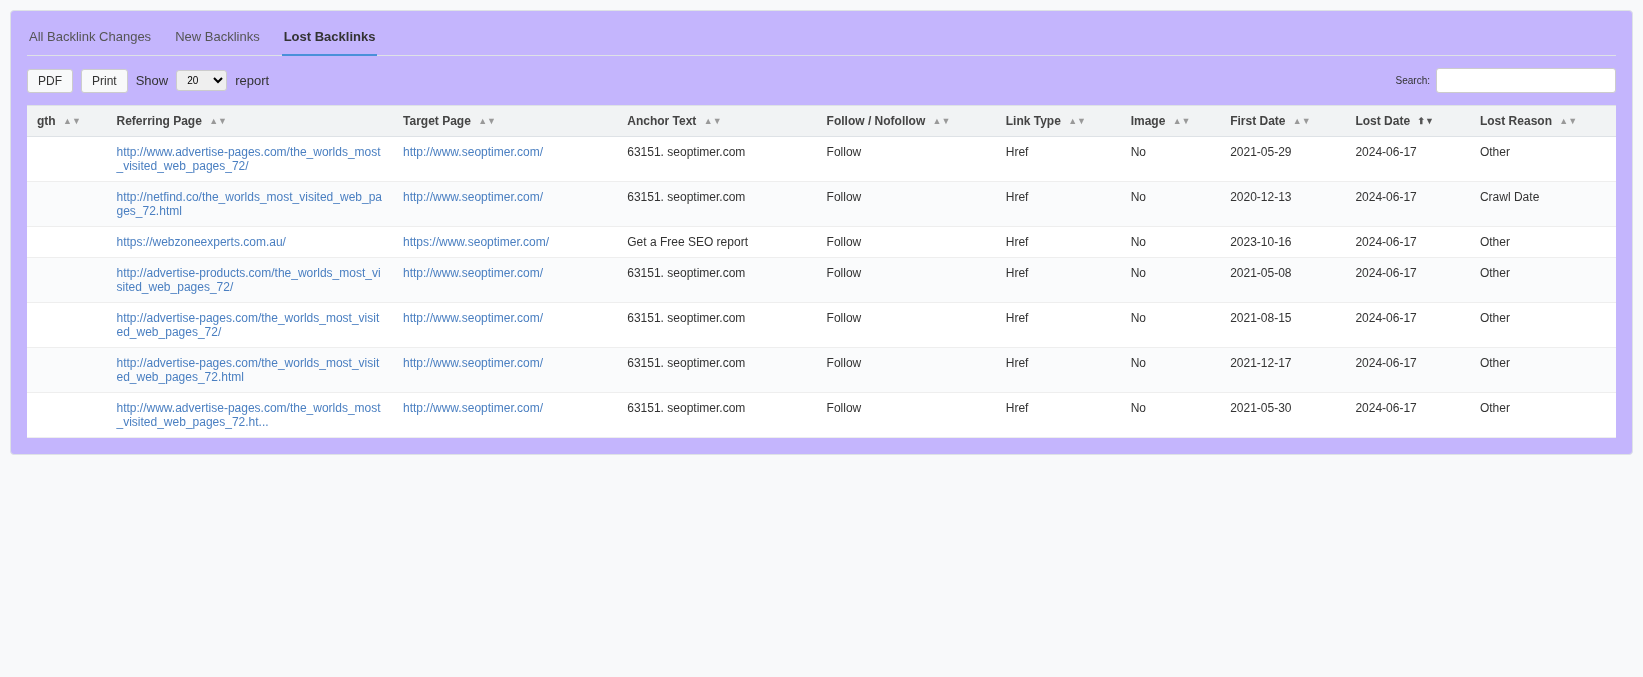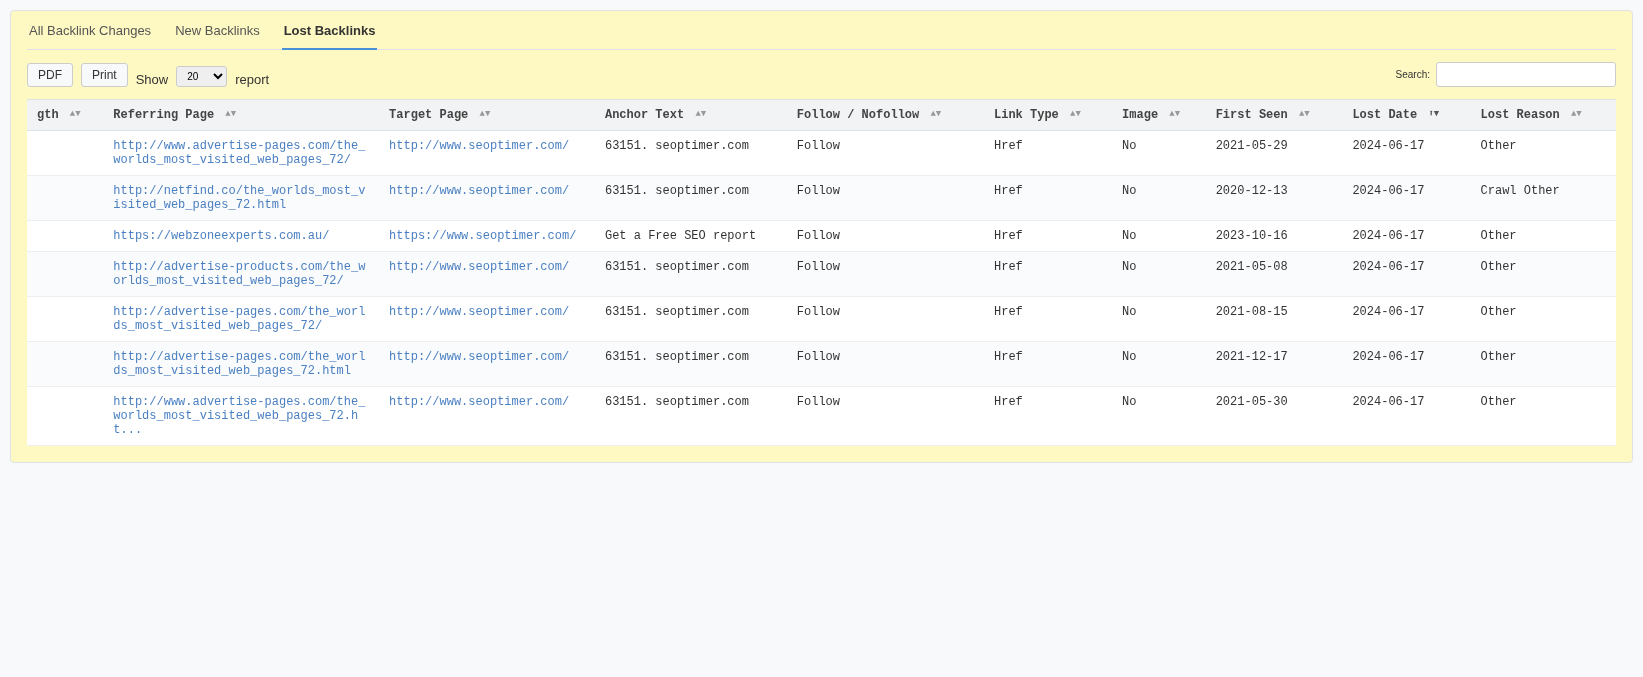--- a/index.html
+++ b/index.html
@@ -3,25 +3,25 @@
   <meta charset="utf-8">
   <style>
     * { box-sizing: border-box; margin: 0; padding: 0; }
     body {
       font-family: -apple-system, BlinkMacSystemFont, 'Segoe UI', Arial, sans-serif;
       font-size: 13px;
       background: #f8f9fa;
       color: #333;
     }
     .container {
-      background: #fef9c3;
+      background: #c4b5fd;
       border: 1px solid #dee2e6;
       border-radius: 4px;
       margin: 10px;
-      padding: 4px 16px 16px;
+      padding: 10px 16px 16px;
     }
     .tabs {
       display: flex;
       gap: 20px;
       border-bottom: 1px solid #dee2e6;
       margin-bottom: 12px;
     }
     .tab {
       padding: 8px 2px 10px;
       cursor: pointer;
@@ -31,21 +31,21 @@
       margin-bottom: -1px;
       user-select: none;
     }
     .tab.active {
       color: #333;
       font-weight: 600;
       border-bottom: 2px solid #4a90d9;
     }
     .toolbar {
       display: flex;
-      align-items: flex-end;
+      align-items: center;
       gap: 8px;
       margin-bottom: 12px;
     }
     .toolbar-btn {
       padding: 4px 10px;
       border: 1px solid #ccc;
       background: #f8f9fa;
       border-radius: 3px;
       cursor: pointer;
       font-size: 12px;
@@ -79,21 +79,20 @@
       padding: 4px 8px;
       border: 1px solid #ccc;
       border-radius: 3px;
       font-size: 13px;
       width: 180px;
     }
     table {
       width: 100%;
       border-collapse: collapse;
       font-size: 12.5px;
-      font-family: Liberation Mono, monospace;
     }
     thead tr {
       background: #f1f3f4;
     }
     th {
       padding: 8px 10px;
       text-align: left;
       font-weight: 600;
       font-size: 12px;
       color: #444;
@@ -197,21 +196,21 @@
         </th>
         <th class="col-linktype">
           <span>Link Type</span>
           <span class="sort-arrows">▲▼</span>
         </th>
         <th class="col-image">
           <span>Image</span>
           <span class="sort-arrows">▲▼</span>
         </th>
         <th class="col-firstseen">
-          <span>First Seen</span>
+          <span>First Date</span>
           <span class="sort-arrows">▲▼</span>
         </th>
         <th class="col-lostdate">
           <span>Lost Date</span>
           <span class="sort-arrows active-sort">⬆▼</span>
         </th>
         <th class="col-lostreason">
           <span>Lost Reason</span>
           <span class="sort-arrows">▲▼</span>
         </th>
@@ -233,21 +232,21 @@
         <tr>
           <td class="col-strength"></td>
           <td class="col-referring link-cell"><a href="#">http://netfind.co/the_worlds_most_visited_web_pages_72.html</a></td>
           <td class="col-target link-cell"><a href="#">http://www.seoptimer.com/</a></td>
           <td class="col-anchor">63151. seoptimer.com</td>
           <td class="col-follow">Follow</td>
           <td class="col-linktype">Href</td>
           <td class="col-image">No</td>
           <td class="col-firstseen">2020-12-13</td>
           <td class="col-lostdate">2024-06-17</td>
-          <td class="col-lostreason">Crawl Other</td>
+          <td class="col-lostreason">Crawl Date</td>
         </tr>
         <tr>
           <td class="col-strength"></td>
           <td class="col-referring link-cell"><a href="#">https://webzoneexperts.com.au/</a></td>
           <td class="col-target link-cell"><a href="#">https://www.seoptimer.com/</a></td>
           <td class="col-anchor">Get a Free SEO report</td>
           <td class="col-follow">Follow</td>
           <td class="col-linktype">Href</td>
           <td class="col-image">No</td>
           <td class="col-firstseen">2023-10-16</td>

